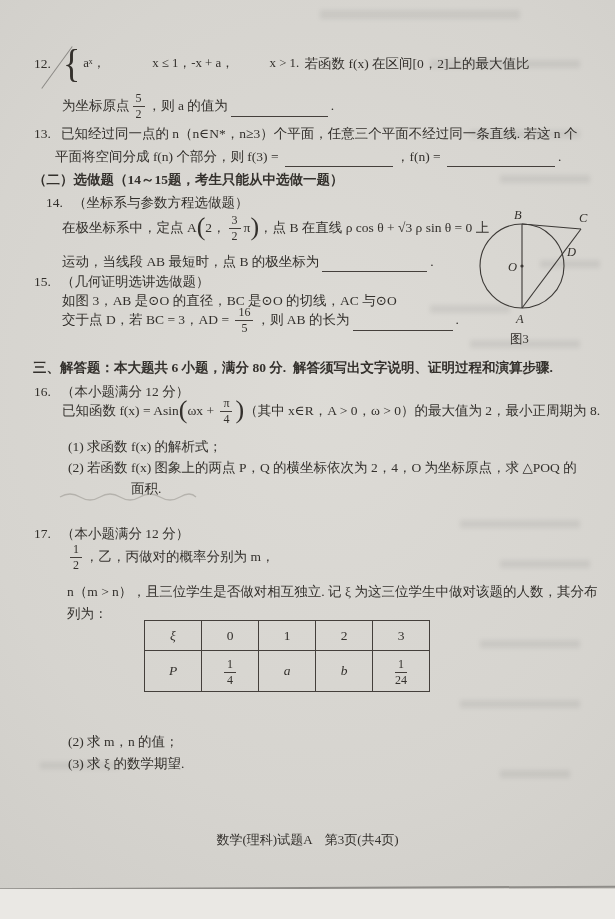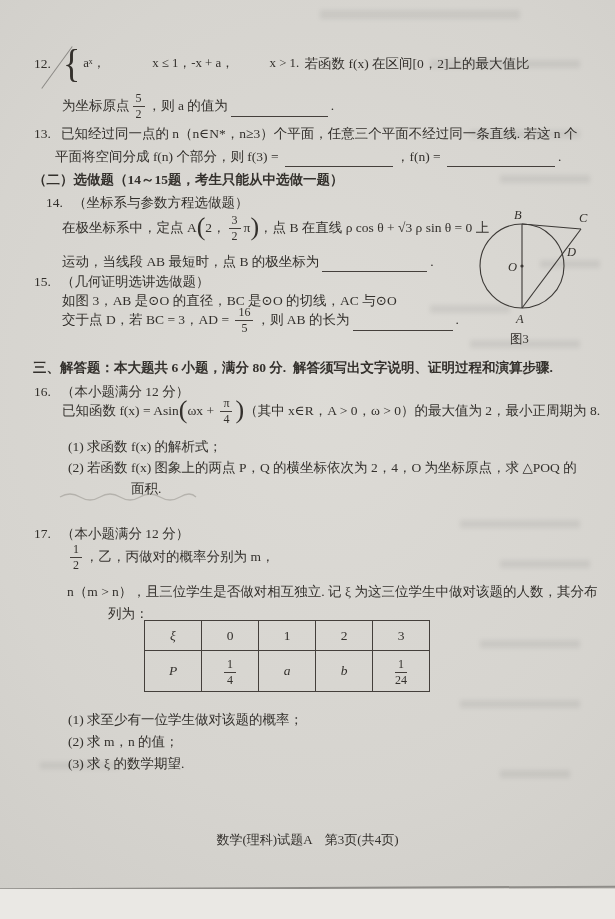--- a/index.html
+++ b/index.html
@@ -211,21 +211,21 @@
   <div class="row" style="top:543px;left:67px;">
     <span class="frac">
       <span class="fn">1</span>
       <span class="fd">2</span>
     </span>
     <span>，乙，丙做对的概率分别为 m，</span>
   </div>
   <div class="row" style="top:582px;left:67px;">
     <span>n（m &gt; n），且三位学生是否做对相互独立. 记 ξ 为这三位学生中做对该题的人数，其分布</span>
   </div>
-  <div class="row" style="top:604px;left:67px;margin-left:41px;">
+  <div class="row" style="top:604px;left:67px;">
     <span>列为：</span>
   </div>
 
   <table class="dist">
     <tbody>
         <tr>
       <td class="it">ξ</td>
       <td>0</td>
       <td>1</td>
       <td>2</td>
@@ -244,23 +244,20 @@
       <td>
         <span class="frac">
           <span class="fn">1</span>
           <span class="fd">24</span>
         </span>
       </td>
     </tr>
   </tbody>
     </table>
 
-  <div class="row" style="top:710px;left:68px;">
-    <span>(1) 求至少有一位学生做对该题的概率；</span>
-  </div>
   <div class="row" style="top:732px;left:68px;">
     <span>(2) 求 m，n 的值；</span>
   </div>
   <div class="row" style="top:754px;left:68px;">
     <span>(3) 求 ξ 的数学期望.</span>
   </div>
 
   <div class="footer">
     <span>数学(理科)试题A　第3页(共4页)</span>
   </div>

